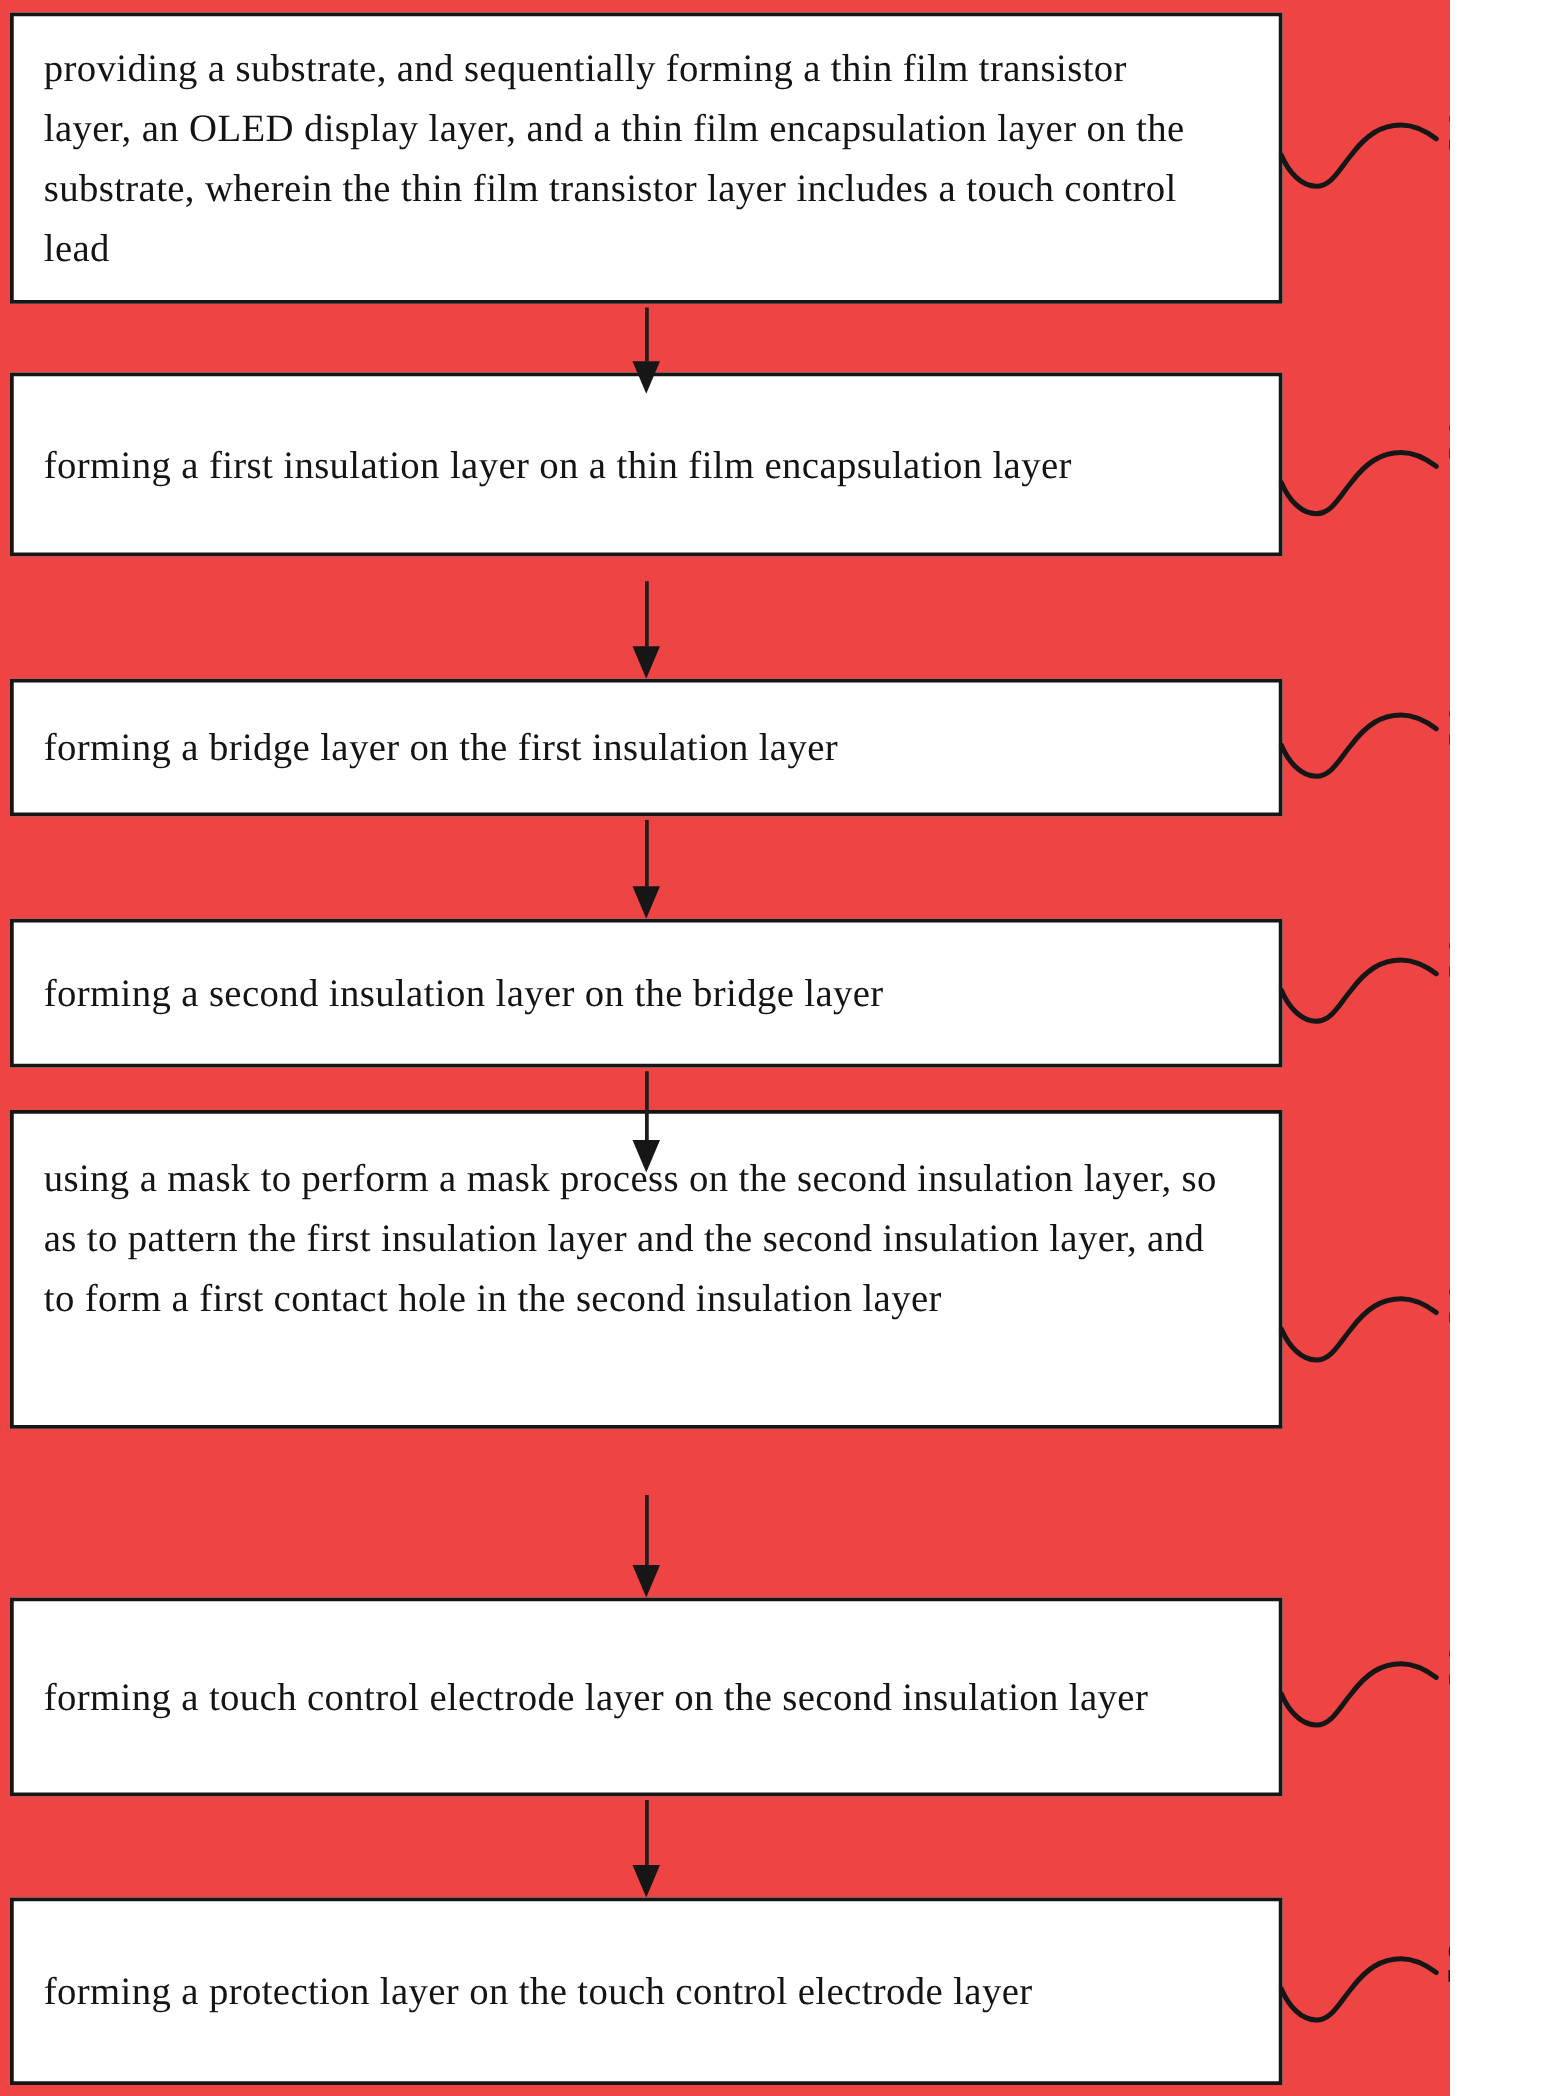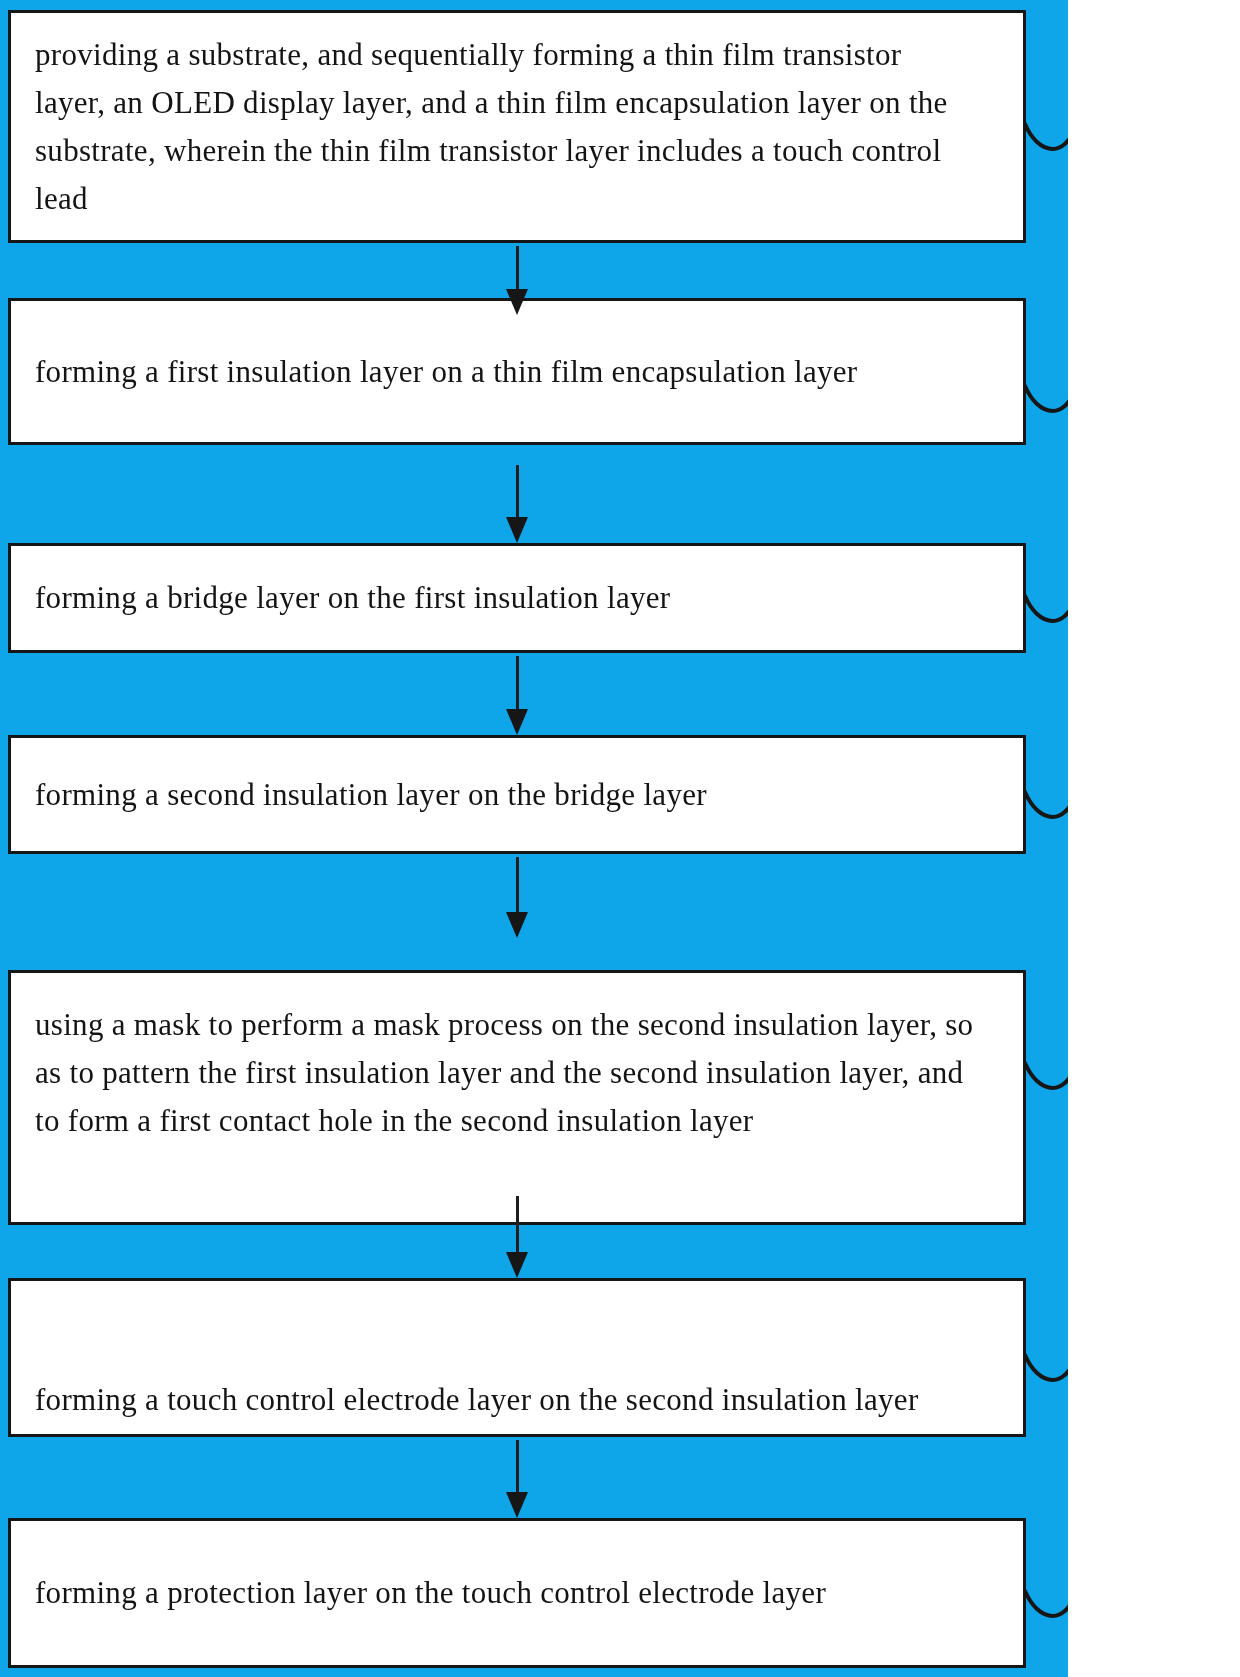--- a/index.html
+++ b/index.html
@@ -1,19 +1,19 @@
 <!DOCTYPE html>
 <html><head>
 <meta charset="utf-8">
 <style>
   html,body{margin:0;padding:0;background:#ffffff;}
   #figure{
     position:relative;
-    width:1068px;height:1677px;
-    background:#0ea5e9;
+    width:1160px;height:1677px;
+    background:#ef4444;
     font-family:"Liberation Serif", serif;
     color:#141414;
     overflow:hidden;
   }
   .step-box{
     position:absolute;
     left:8px;
     width:1018px;
     box-sizing:border-box;
     border:3px solid #161616;
@@ -22,22 +22,22 @@
     padding:10px 48px 10px 24px;
     font-size:31px;
     line-height:48px;
     letter-spacing:0.3px;
     background:#ffffff;
   }
   #box1{top:10px;height:233px;}
   #box2{top:298px;height:147px;align-items:center;}
   #box3{top:543px;height:110px;}
   #box4{top:735px;height:119px;}
-  #box5{top:970px;height:255px;align-items:flex-start;padding-top:28px;}
-  #box6{top:1278px;height:159px;align-items:flex-end;}
+  #box5{top:888px;height:255px;align-items:flex-start;padding-top:28px;}
+  #box6{top:1278px;height:159px;}
   #box7{top:1518px;height:150px;}
 
   .flow-arrow{
     position:absolute;
     left:505px;
     width:24px;
     display:flex;
     flex-direction:column;
     align-items:center;
   }

